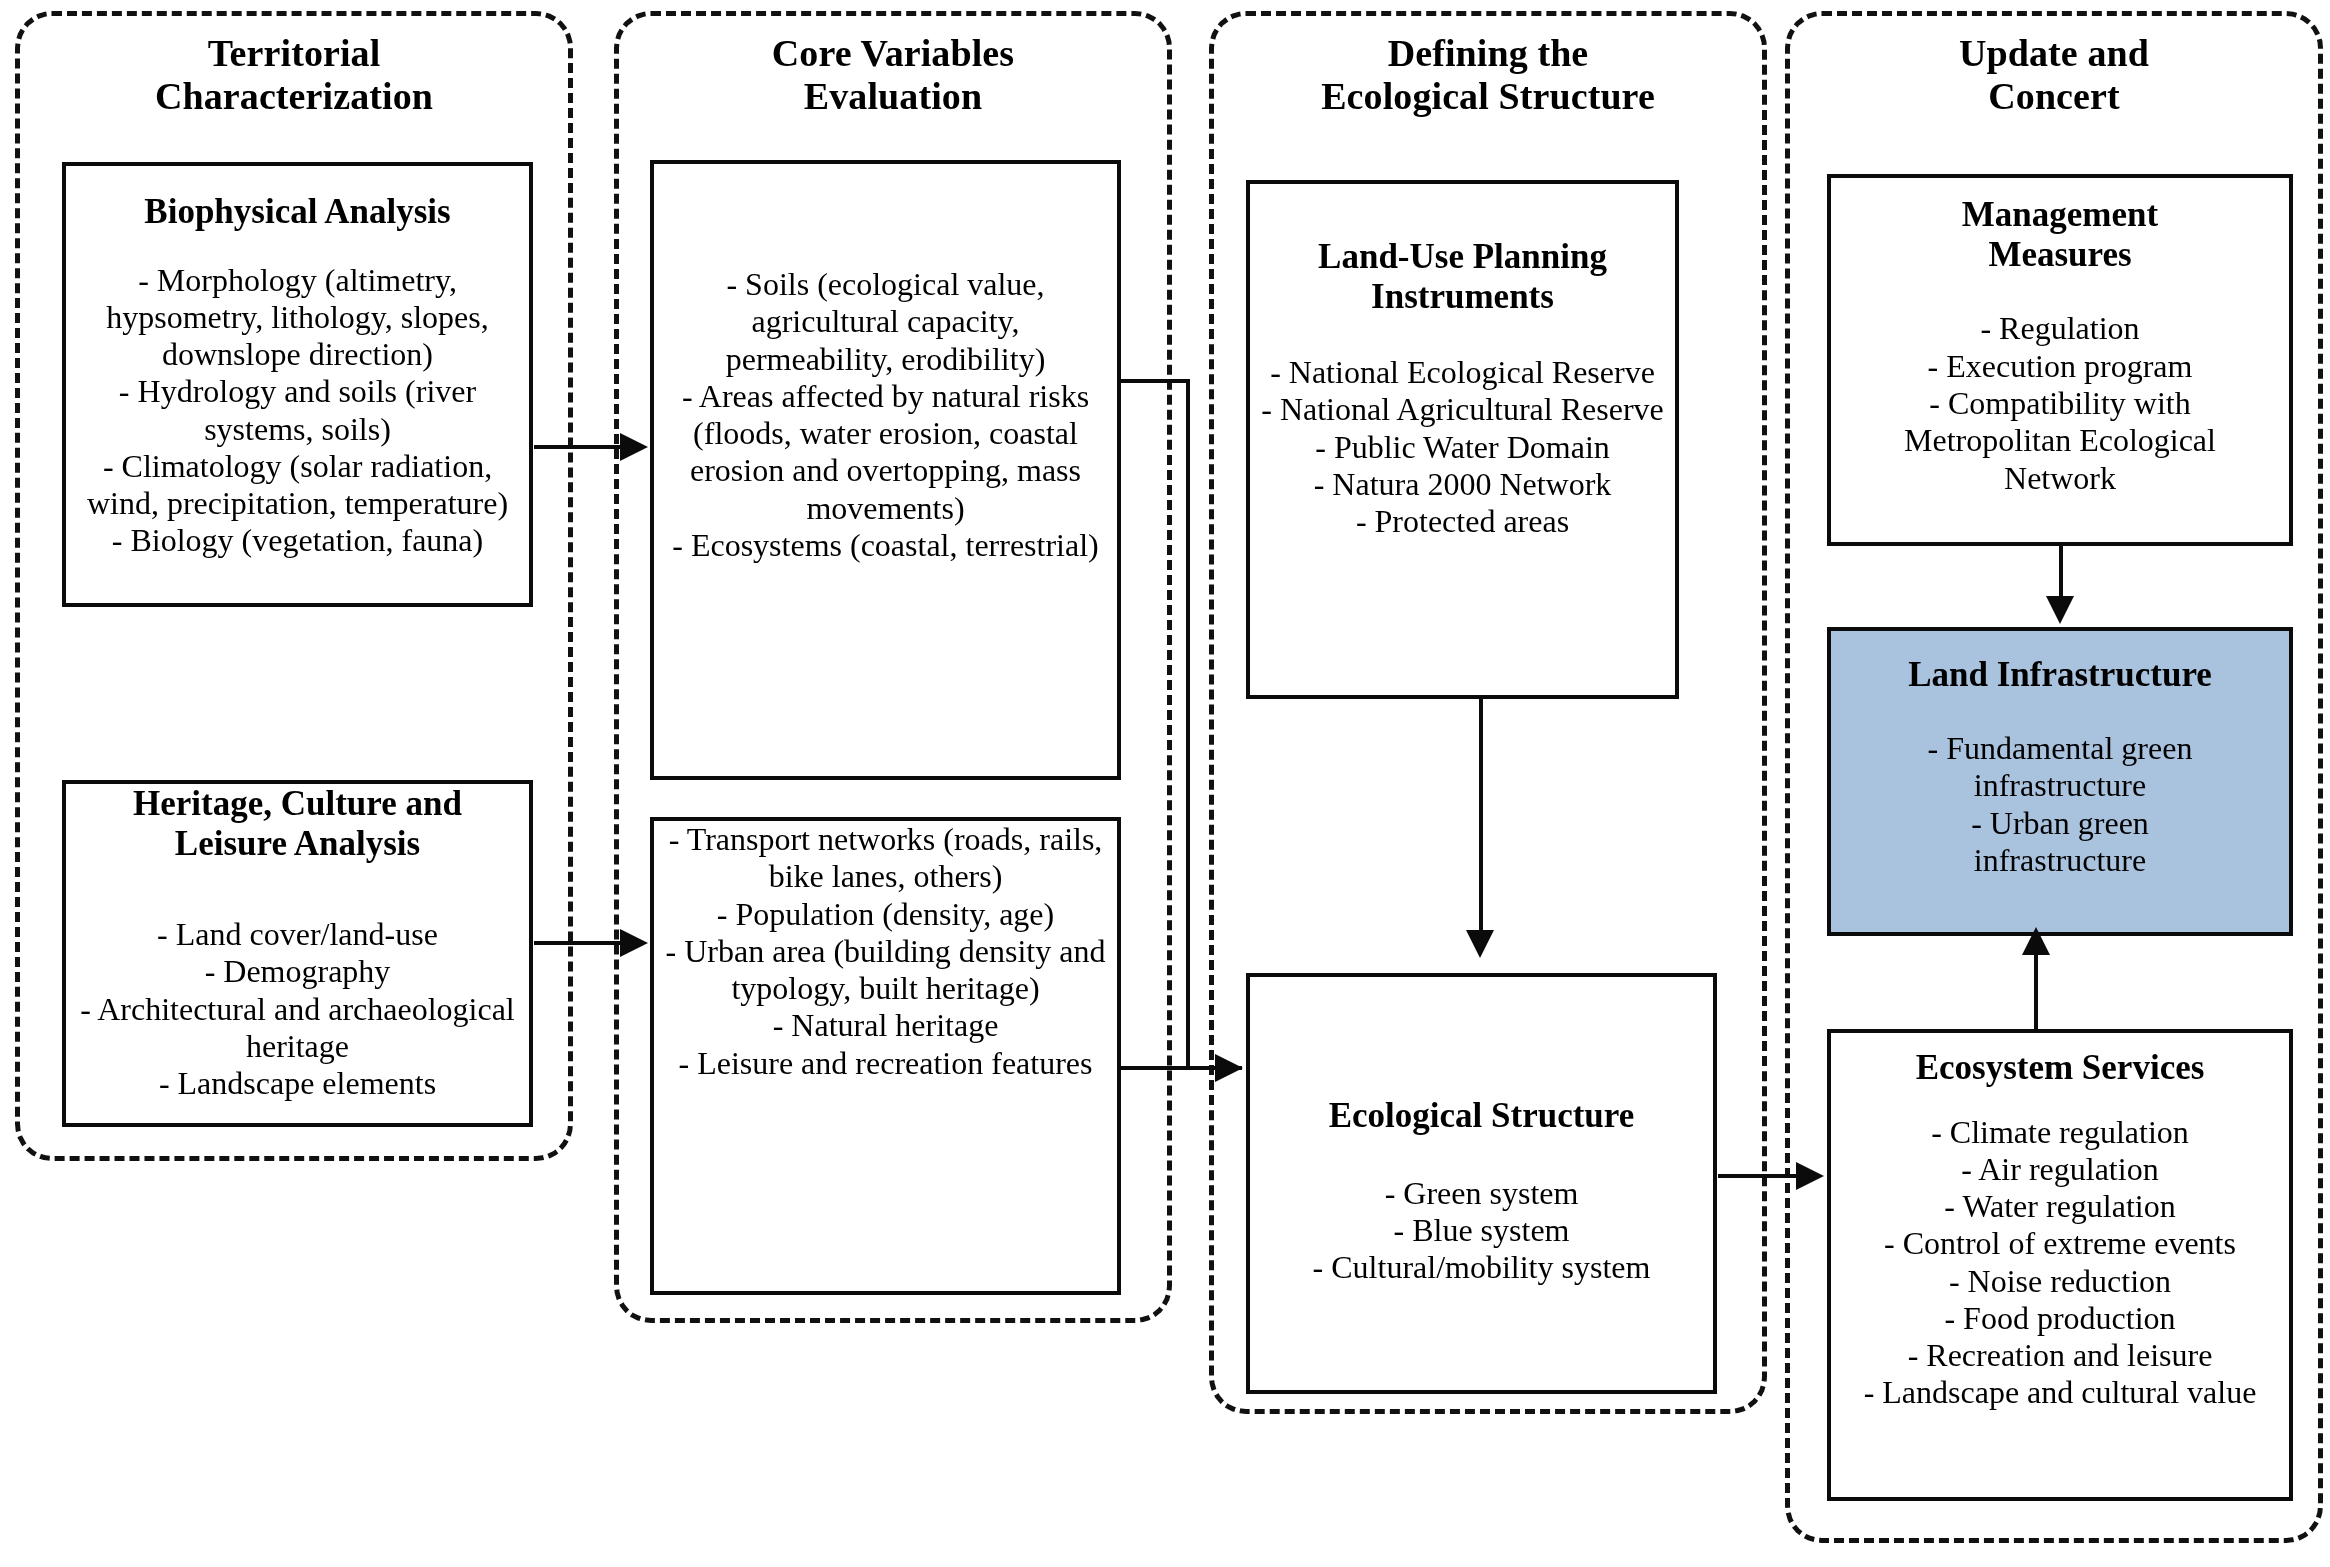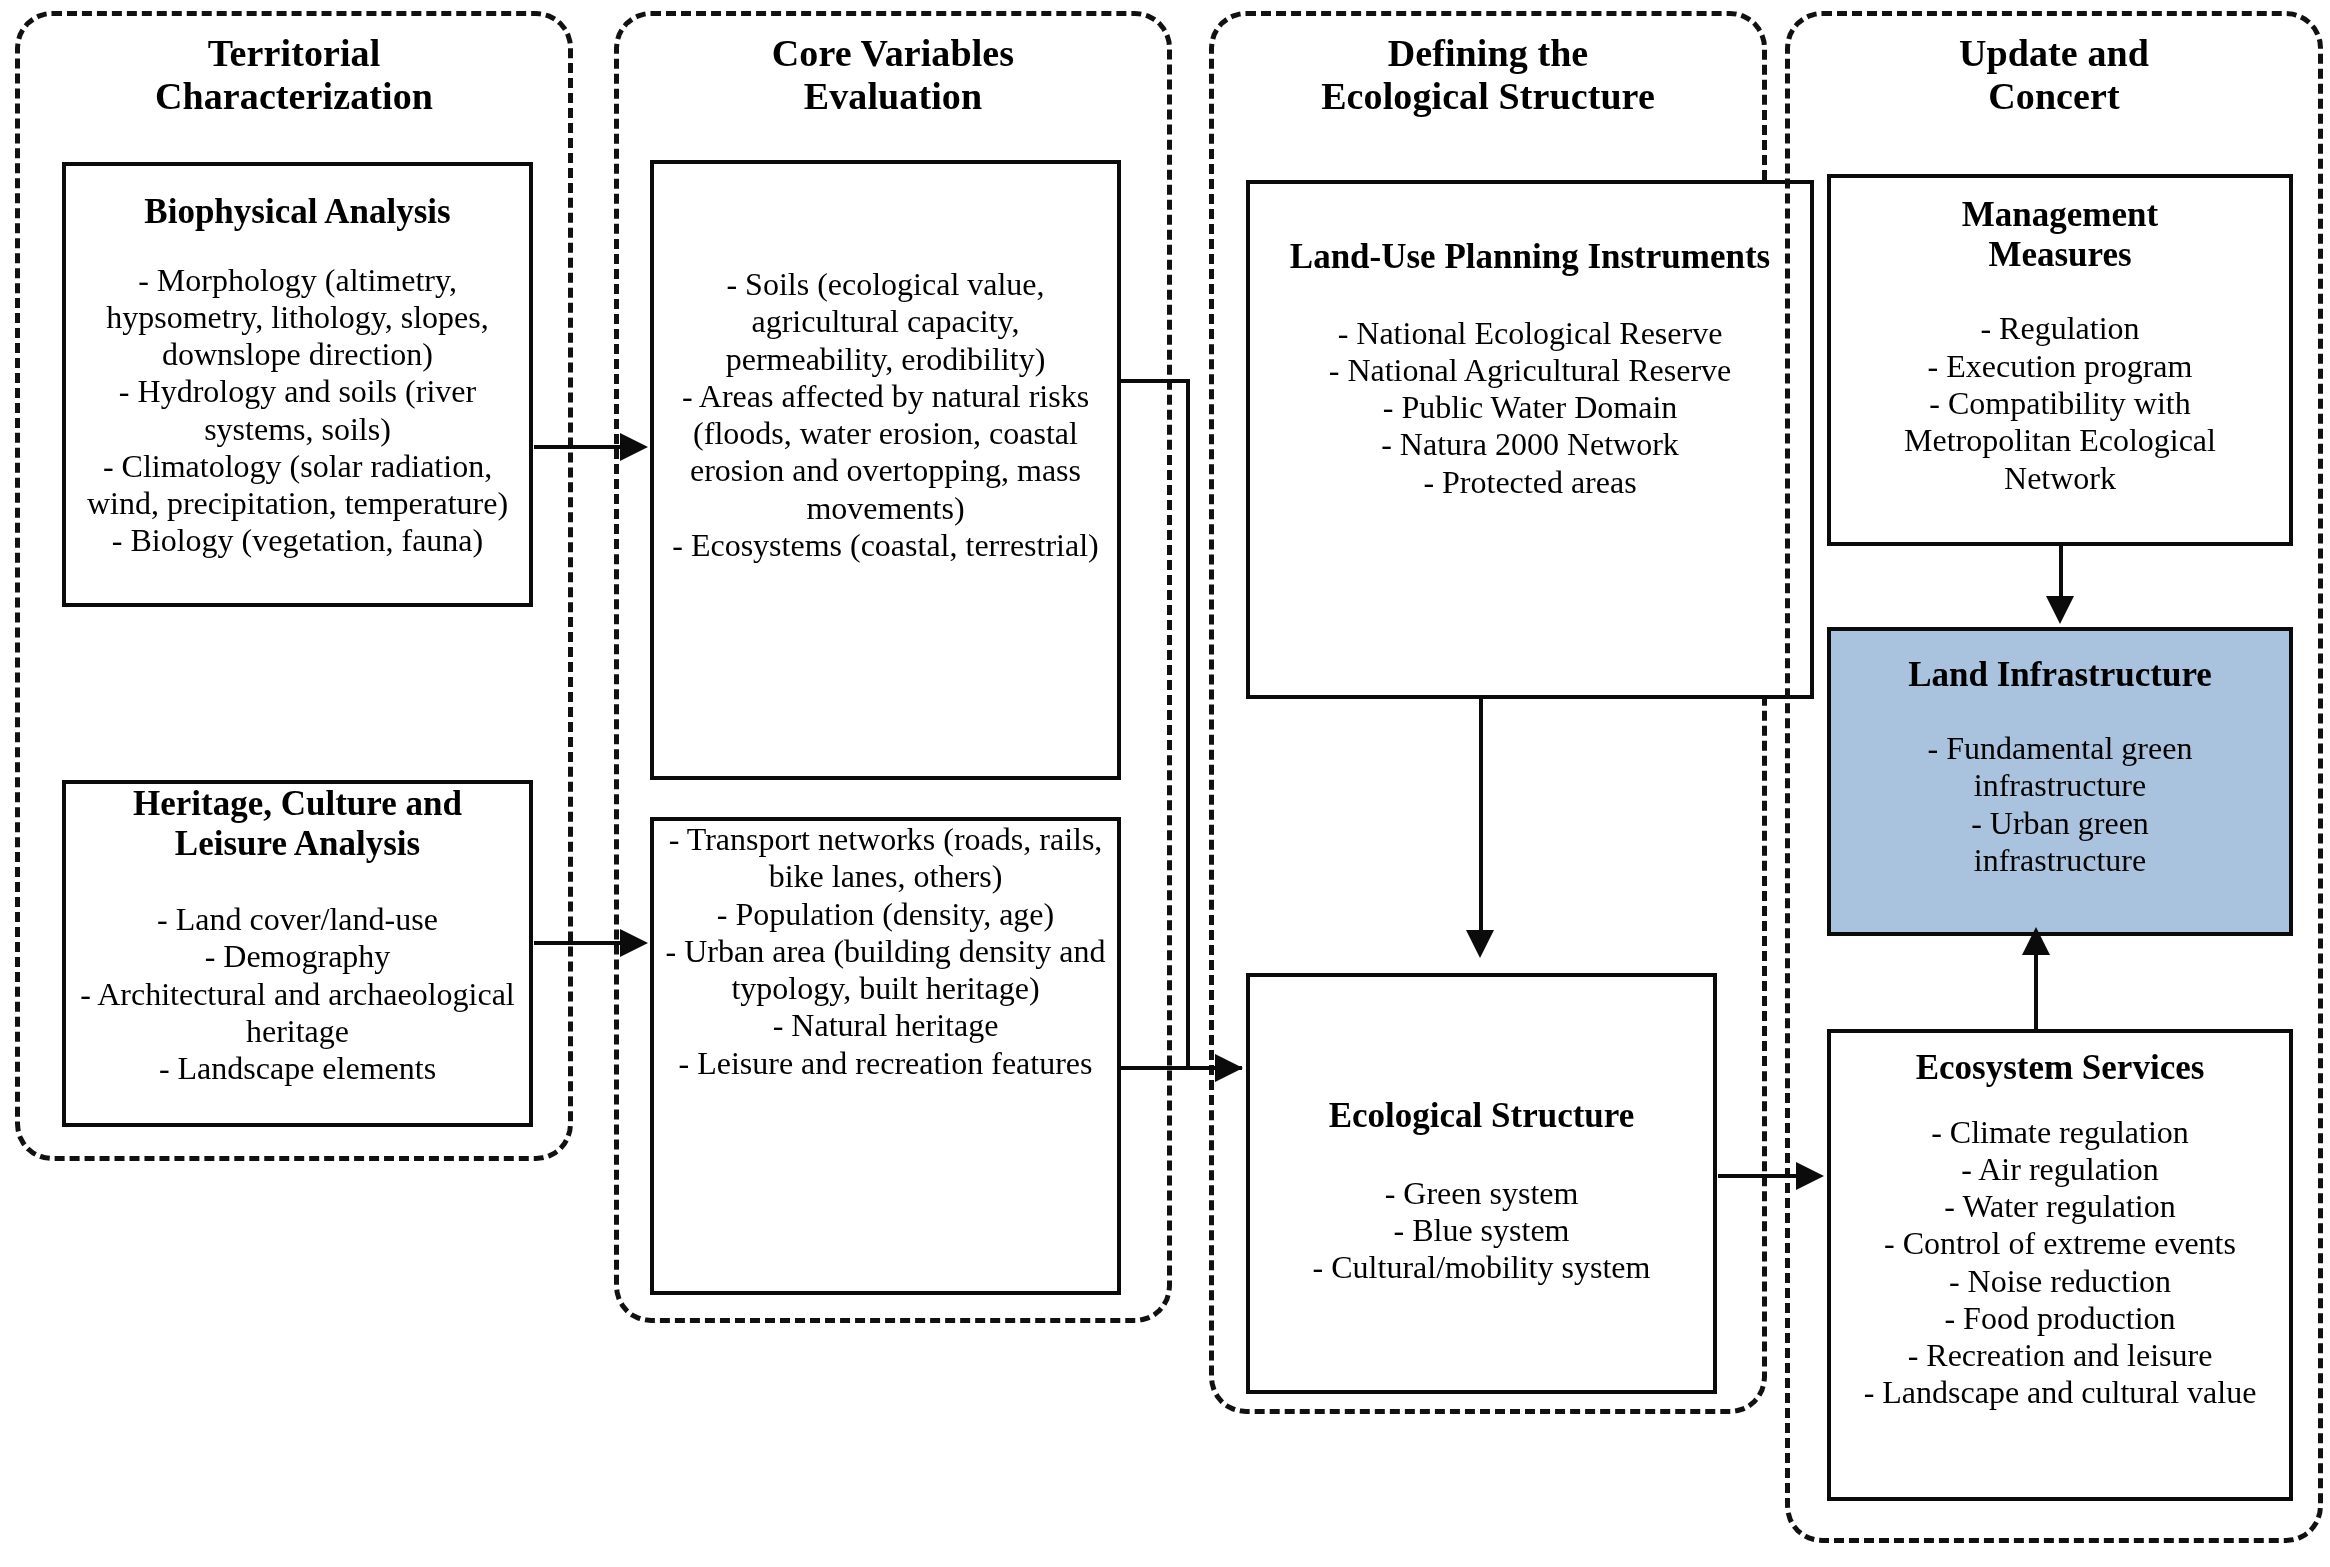--- a/index.html
+++ b/index.html
@@ -89,21 +89,21 @@
     <div class="bd" style="margin-top:30px;padding:0 8.7px;">
       <div>- Morphology (altimetry, hypsometry, lithology, slopes, downslope direction)</div>
       <div>- Hydrology and soils (river systems, soils)</div>
       <div>- Climatology (solar radiation, wind, precipitation, temperature)</div>
       <div>- Biology (vegetation, fauna)</div>
     </div>
   </div>
 
   <div class="box" style="left:62px; top:780px; width:471px; height:347px;">
     <div class="hd" style="padding:0 16px;">Heritage, Culture and Leisure Analysis</div>
-    <div class="bd" style="margin-top:38px;padding:0 11px;">
+    <div class="bd" style="margin-top:53px;padding:0 11px;">
       <div>- Land cover/land-use</div>
       <div>- Demography</div>
       <div>- Architectural and archaeological heritage</div>
       <div>- Landscape elements</div>
     </div>
   </div>
 
   <div class="phase" style="left:614px; top:11px; width:558px; height:1312px;"></div>
   <div class="phase-title" style="left:614px; top:32px; width:558px;">
     <div>Core Variables</div>
@@ -127,21 +127,21 @@
       <div>- Leisure and recreation features</div>
     </div>
   </div>
 
   <div class="phase" style="left:1209px; top:11px; width:558px; height:1403px;"></div>
   <div class="phase-title" style="left:1209px; top:32px; width:558px;">
     <div>Defining the</div>
     <div>Ecological Structure</div>
   </div>
 
-  <div class="box" style="left:1246px; top:180px; width:568px; height:519px;text-align:center;">
+  <div class="box" style="left:1246px; top:180px; width:433px; height:519px;text-align:center;">
     <div class="hd" style="margin-top:53px;padding:0 37px;">Land-Use Planning Instruments</div>
     <div class="bd" style="margin-top:38px;padding:0 3.7px;">
       <div>- National Ecological Reserve</div>
       <div>- National Agricultural Reserve</div>
       <div>- Public Water Domain</div>
       <div>- Natura 2000 Network</div>
       <div>- Protected areas</div>
     </div>
   </div>
 

